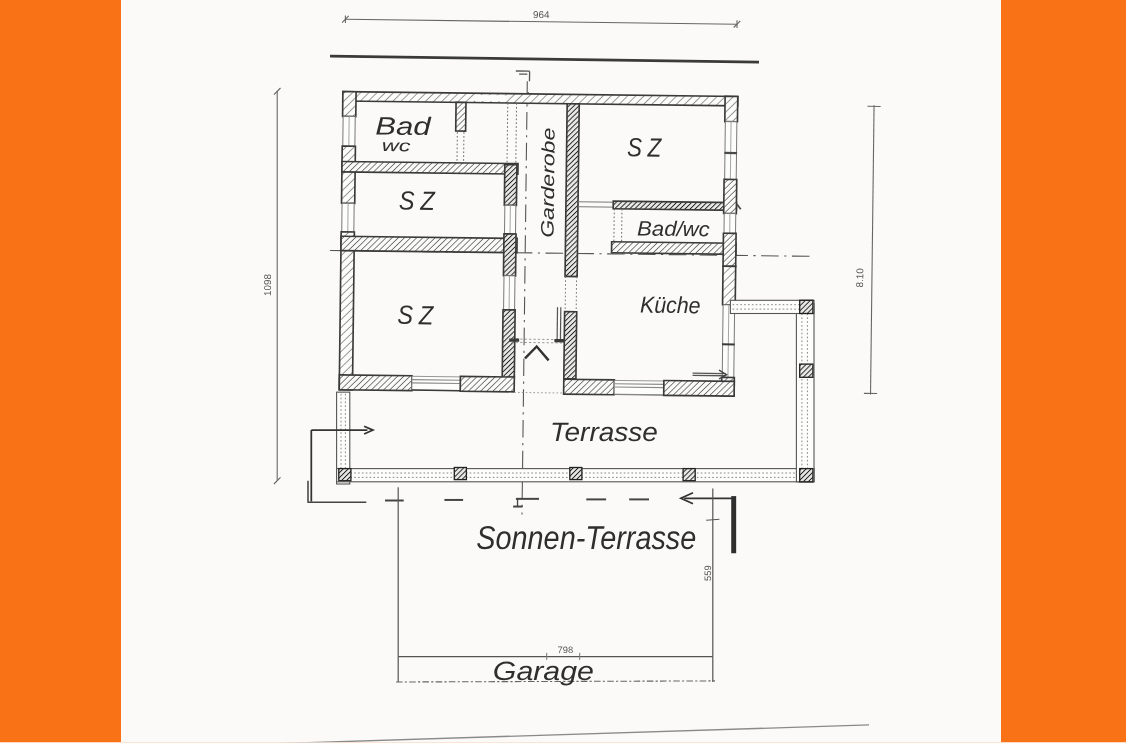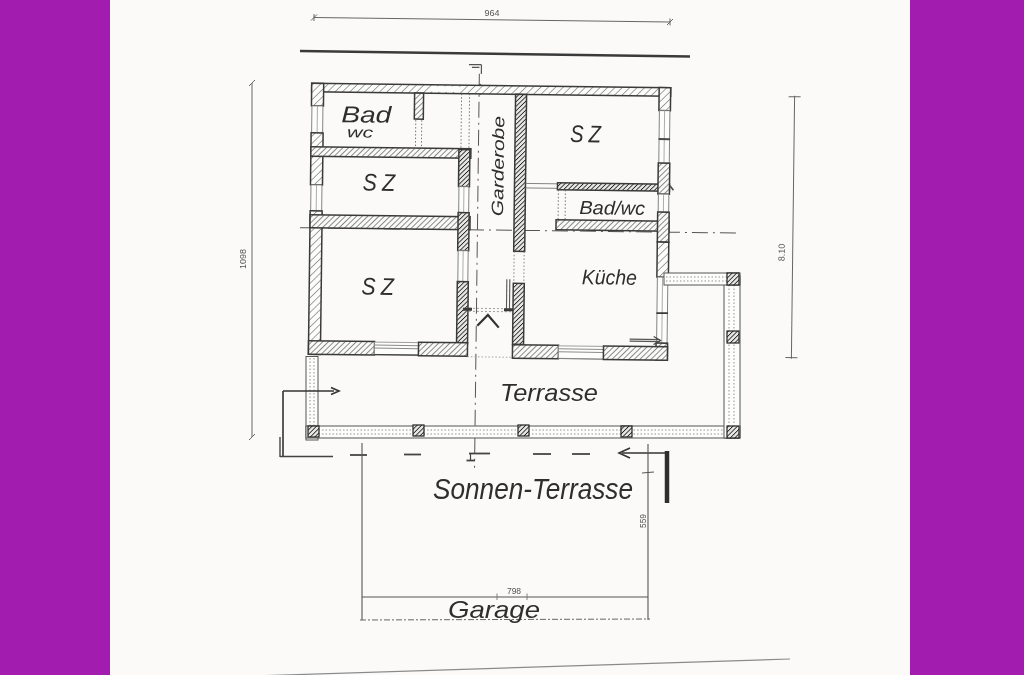--- a/index.html
+++ b/index.html
@@ -1,16 +1,16 @@
 <!DOCTYPE html>
 <html><head>
 <meta charset="utf-8">
 <style>
   html,body{margin:0;padding:0;background:#ffffff;}
-  #canvas{position:relative;width:1024px;height:675px;background:#a21caf;overflow:hidden;
+  #canvas{position:relative;width:1024px;height:675px;background:#f97316;overflow:hidden;
           font-family:"Liberation Sans", sans-serif;}
   svg{position:absolute;left:0;top:0;}
   .hw{font-family:"Liberation Sans", sans-serif;font-style:italic;fill:#2e2e2e;}
   .dim{font-family:"Liberation Sans", sans-serif;fill:#555;}
 </style>
 </head>
 <body>
 <div id="canvas">
 <svg width="1024" height="683" viewBox="0 0 1024 683">
 <defs>

